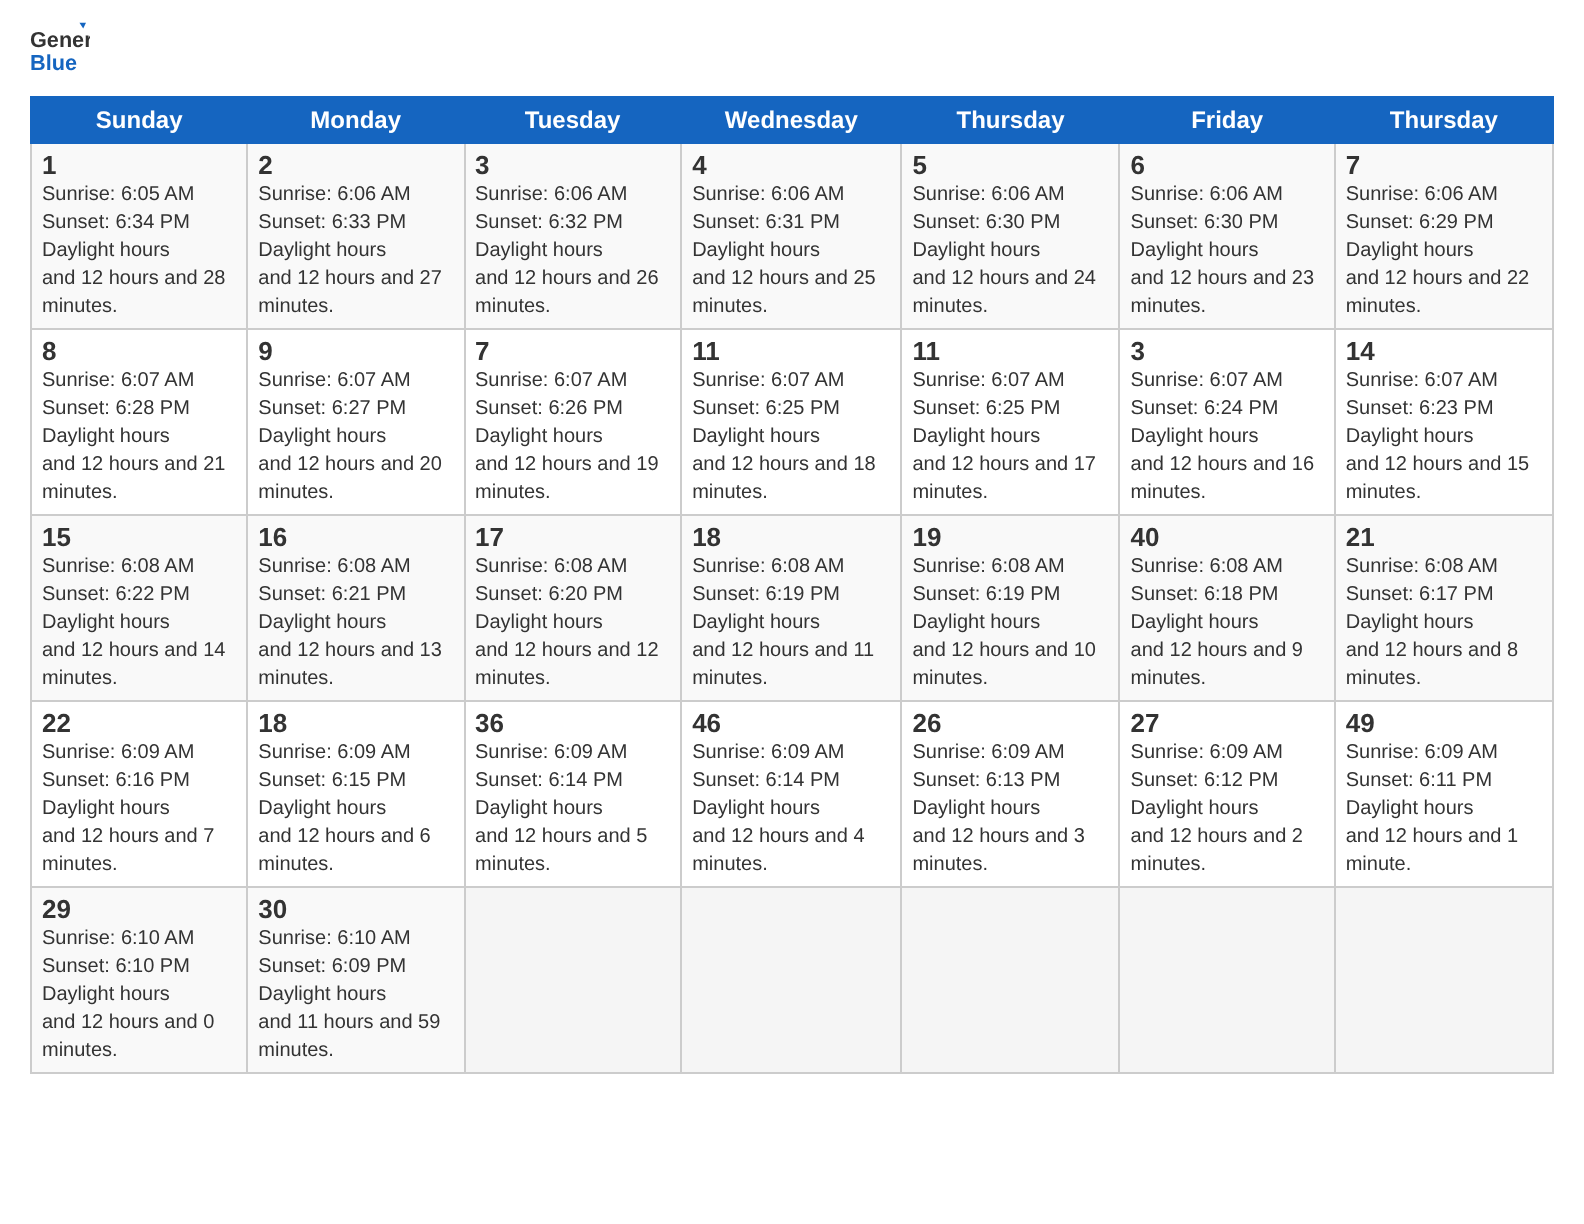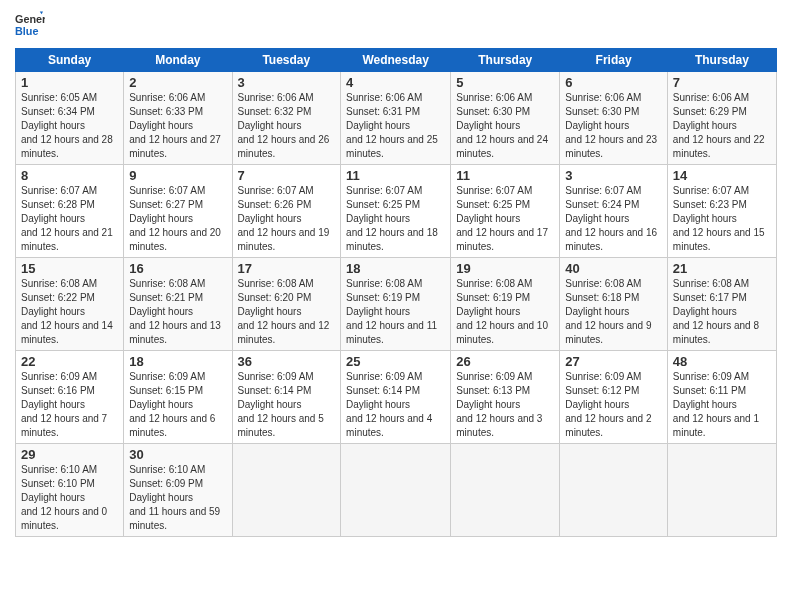--- a/index.html
+++ b/index.html
@@ -335,21 +335,21 @@
           <td>
         <span class="day-num">36</span>
         <div class="day-info">
           Sunrise: 6:09 AM<br>
           Sunset: 6:14 PM<br>
           Daylight hours<br>
           and 12 hours and 5 minutes.
         </div>
       </td>
           <td>
-        <span class="day-num">25</span>
+        <span class="day-num">46</span>
         <div class="day-info">
           Sunrise: 6:09 AM<br>
           Sunset: 6:14 PM<br>
           Daylight hours<br>
           and 12 hours and 4 minutes.
         </div>
       </td>
           <td>
         <span class="day-num">26</span>
         <div class="day-info">
@@ -362,21 +362,21 @@
           <td>
         <span class="day-num">27</span>
         <div class="day-info">
           Sunrise: 6:09 AM<br>
           Sunset: 6:12 PM<br>
           Daylight hours<br>
           and 12 hours and 2 minutes.
         </div>
       </td>
           <td>
-        <span class="day-num">48</span>
+        <span class="day-num">49</span>
         <div class="day-info">
           Sunrise: 6:09 AM<br>
           Sunset: 6:11 PM<br>
           Daylight hours<br>
           and 12 hours and 1 minute.
         </div>
       </td>
         </tr>
         <tr>
           <td>

